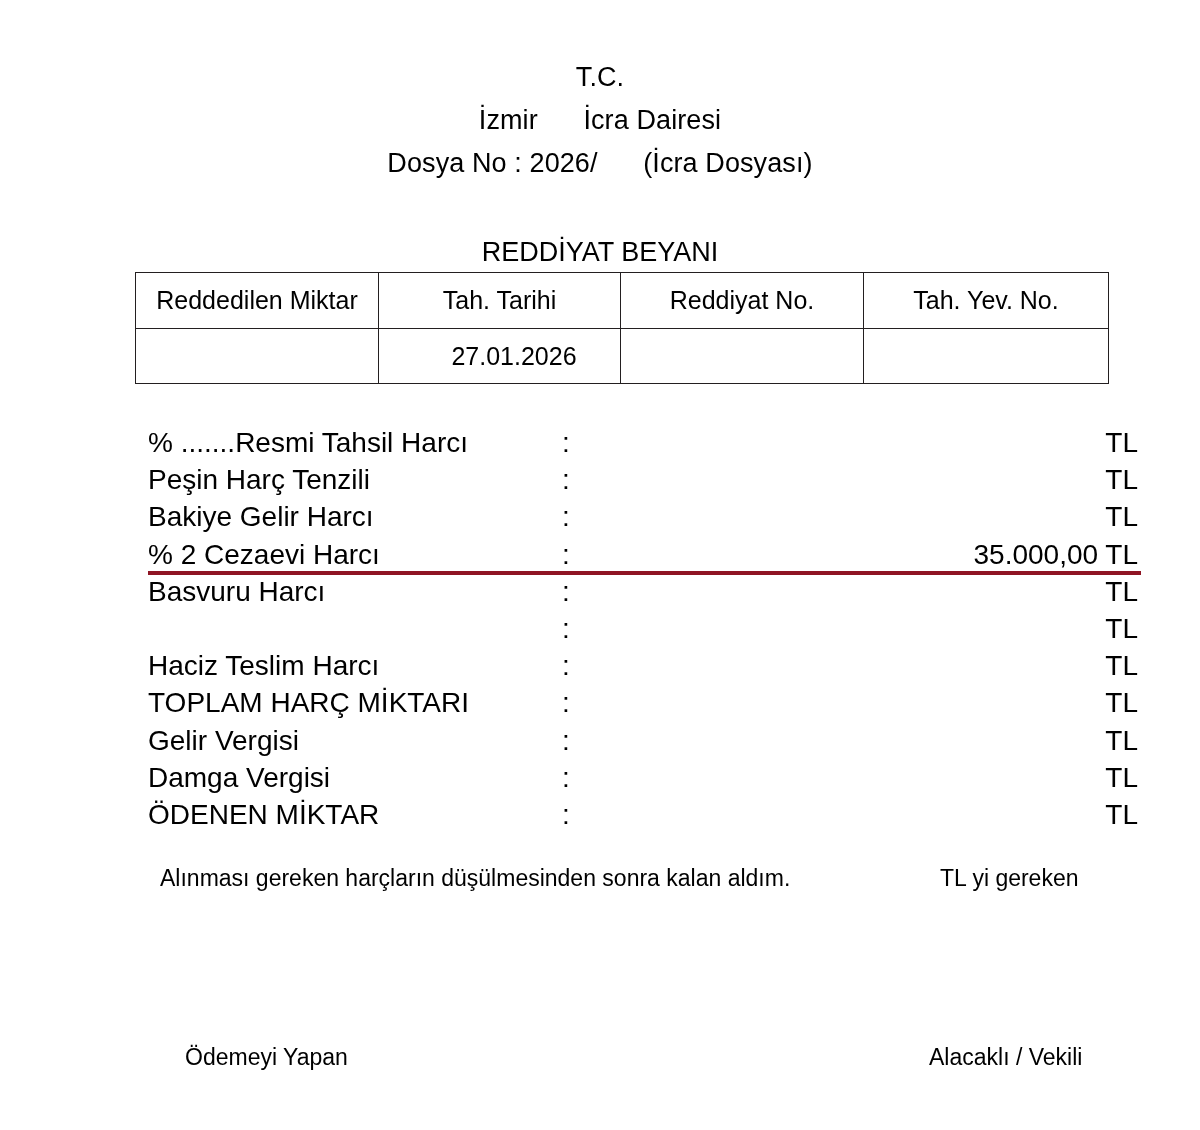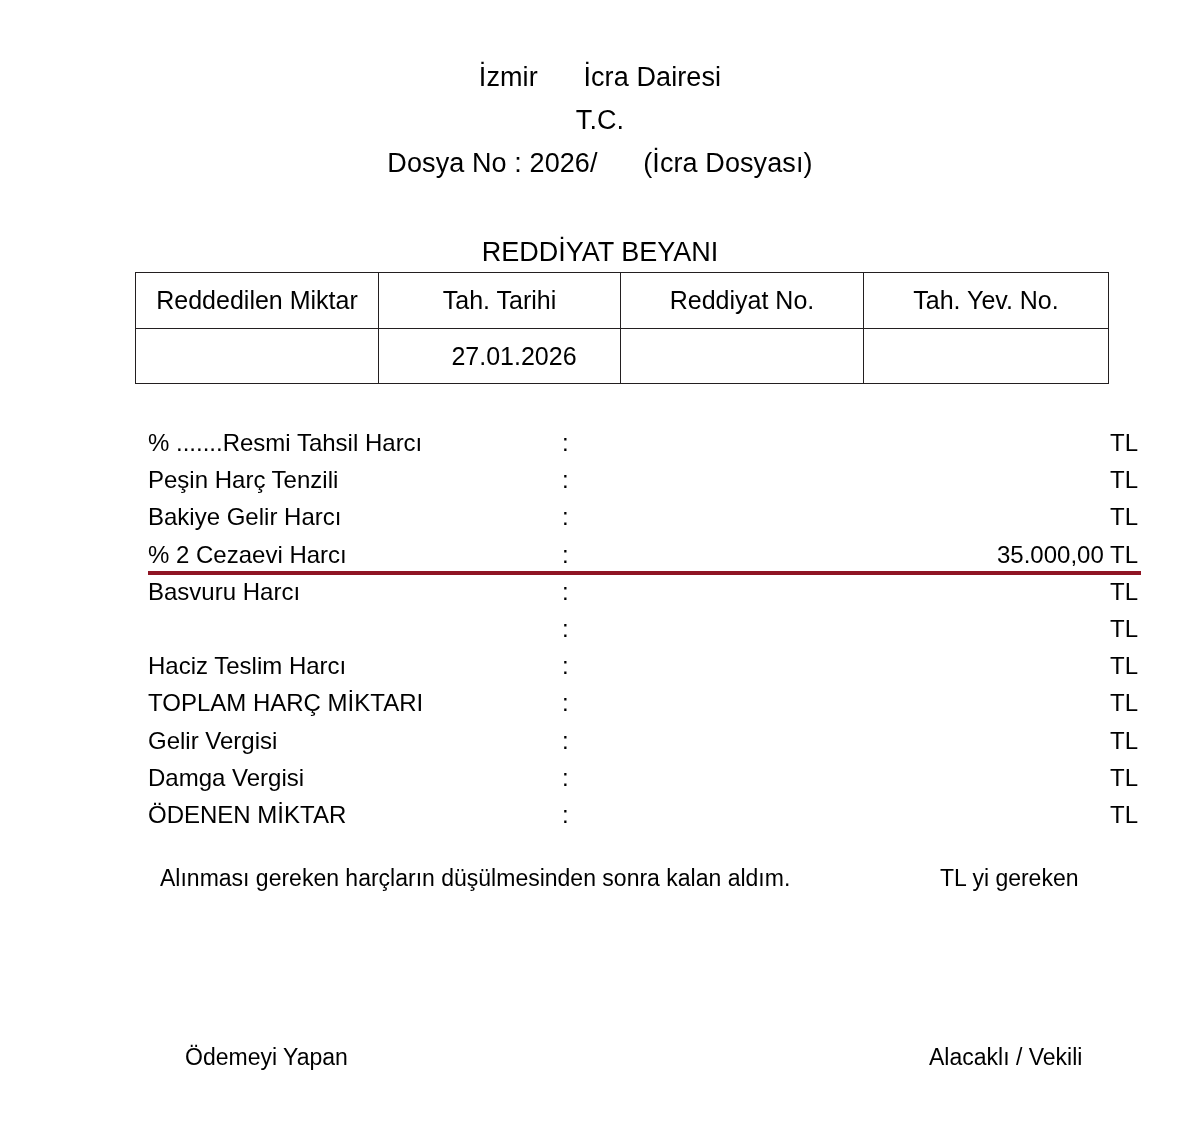--- a/index.html
+++ b/index.html
@@ -81,21 +81,21 @@
   
   .fees {
     position: absolute;
     left: 148px;
     top: 424px;
     width: 990px;
   }
   .fee-row {
     position: relative;
     height: 37.2px;
-    font-size: 24px;
+    font-size: 28px;
     line-height: 37.2px;
     white-space: pre;
   }
   .fee-label {
     position: absolute;
     left: 0;
     top: 0;
   }
   .fee-colon {
     position: absolute;
@@ -163,22 +163,22 @@
     white-space: pre;
     margin-top: 31px;
   }
 </style>
 </head>
 <body>
 
 <div class="page">
 
   <div class="header">
+    <div class="hdr-line hdr-tc">T.C.</div>
     <div class="hdr-line hdr-office">İzmir      İcra Dairesi</div>
-    <div class="hdr-line hdr-tc">T.C.</div>
     <div class="hdr-line hdr-file">Dosya No : 2026/      (İcra Dosyası)</div>
   </div>
 
   <div class="doc-title">REDDİYAT BEYANI</div>
 
   <div class="tbl-wrap">
     <table class="decl">
       <colgroup>
         <col class="col-1">
           <col class="col-2">

